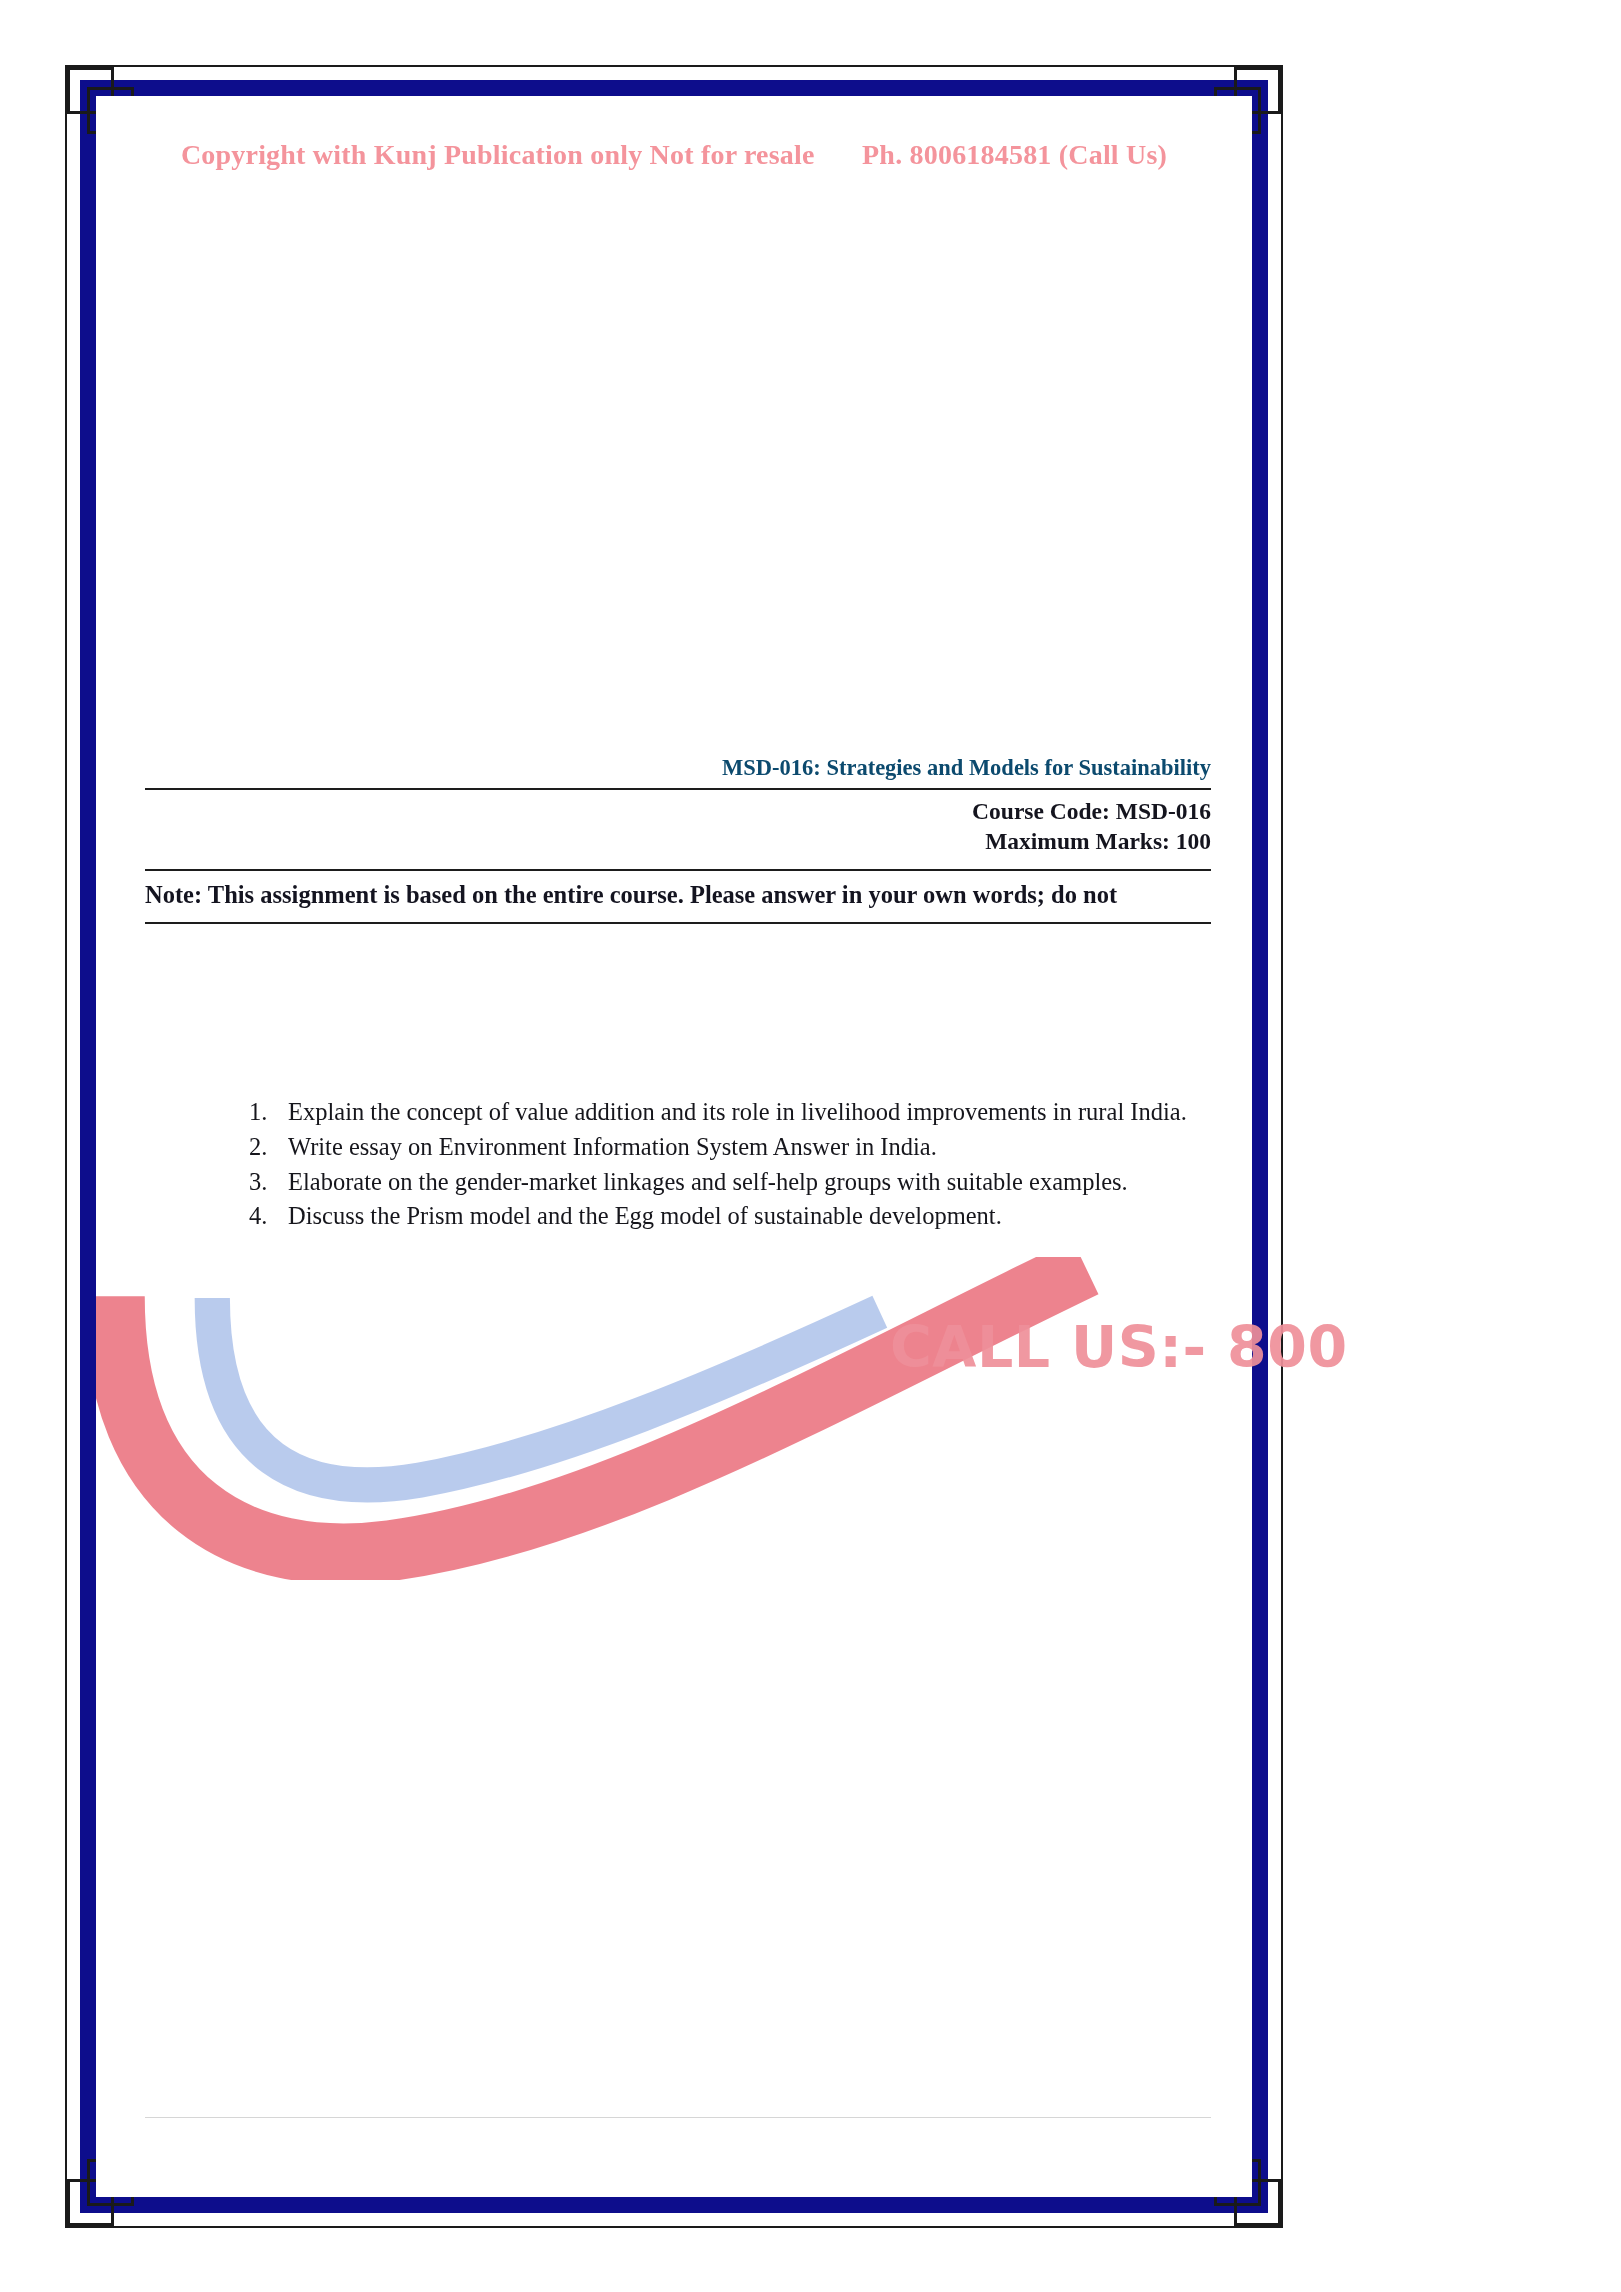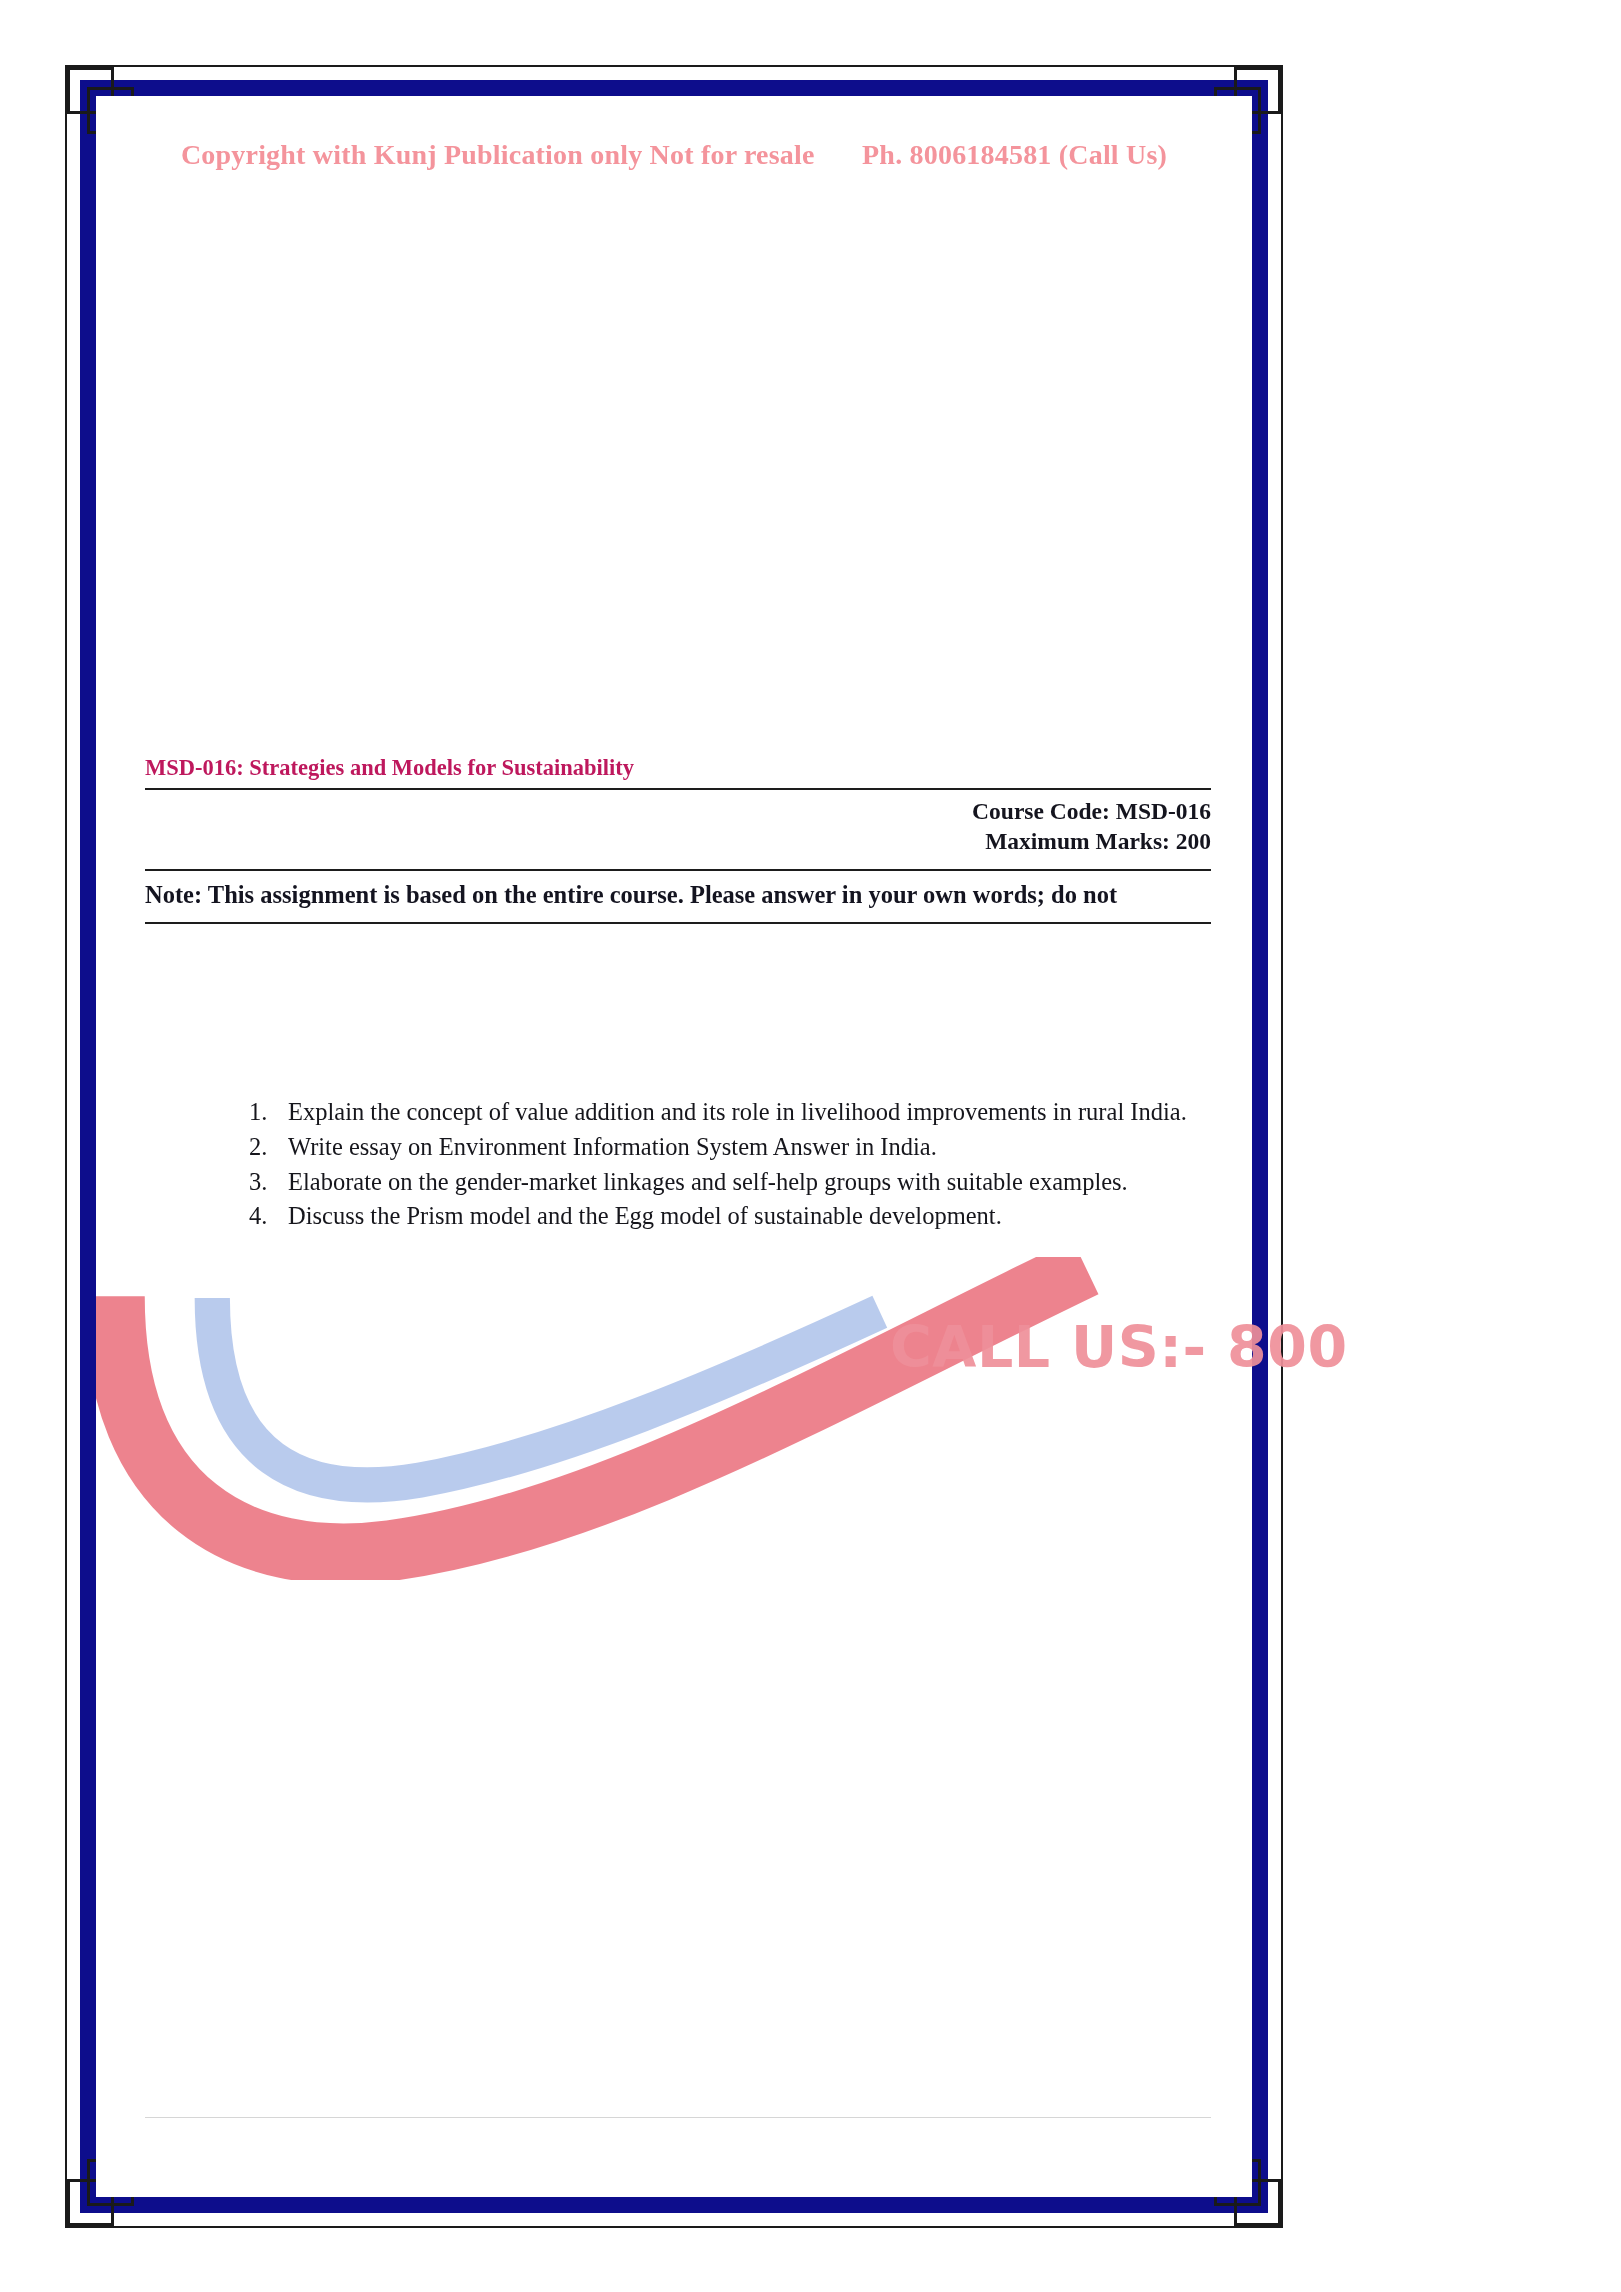--- a/index.html
+++ b/index.html
@@ -97,25 +97,25 @@
 
   
   .assign-block {
     position: absolute;
     left: 49px;
     right: 41px;
     top: 659px;
   }
 
   .assign-title {
-    text-align: left;
+    text-align: right;
     font-family: "Liberation Serif", serif;
     font-weight: bold;
     font-size: 22.5px;
-    color: #be185d;
+    color: #0c4a6e;
     padding-bottom: 6.9px;
   }
 
   .rule {
     height: 0;
     border-top: 2px solid #1d1d1d;
     width: 100%;
   }
 
   .meta-lines {
@@ -258,21 +258,21 @@
       <span>Copyright with Kunj Publication only Not for resale</span>
       <span class="gap"></span>
       <span>Ph. 8006184581 (Call Us)</span>
     </div>
 
     <div class="assign-block">
       <div class="assign-title">MSD-016: Strategies and Models for Sustainability</div>
       <div class="rule"></div>
       <div class="meta-lines">
         <div>Course Code: MSD-016</div>
-        <div>Maximum Marks: 200</div>
+        <div>Maximum Marks: 100</div>
       </div>
       <div class="rule"></div>
       <div class="note-lines">
         <div>Note: This assignment is based on the entire course. Please answer in your own words; do not</div>
       </div>
       <div class="rule"></div>
     </div>
 
     <ol class="question-list">
       <li>

